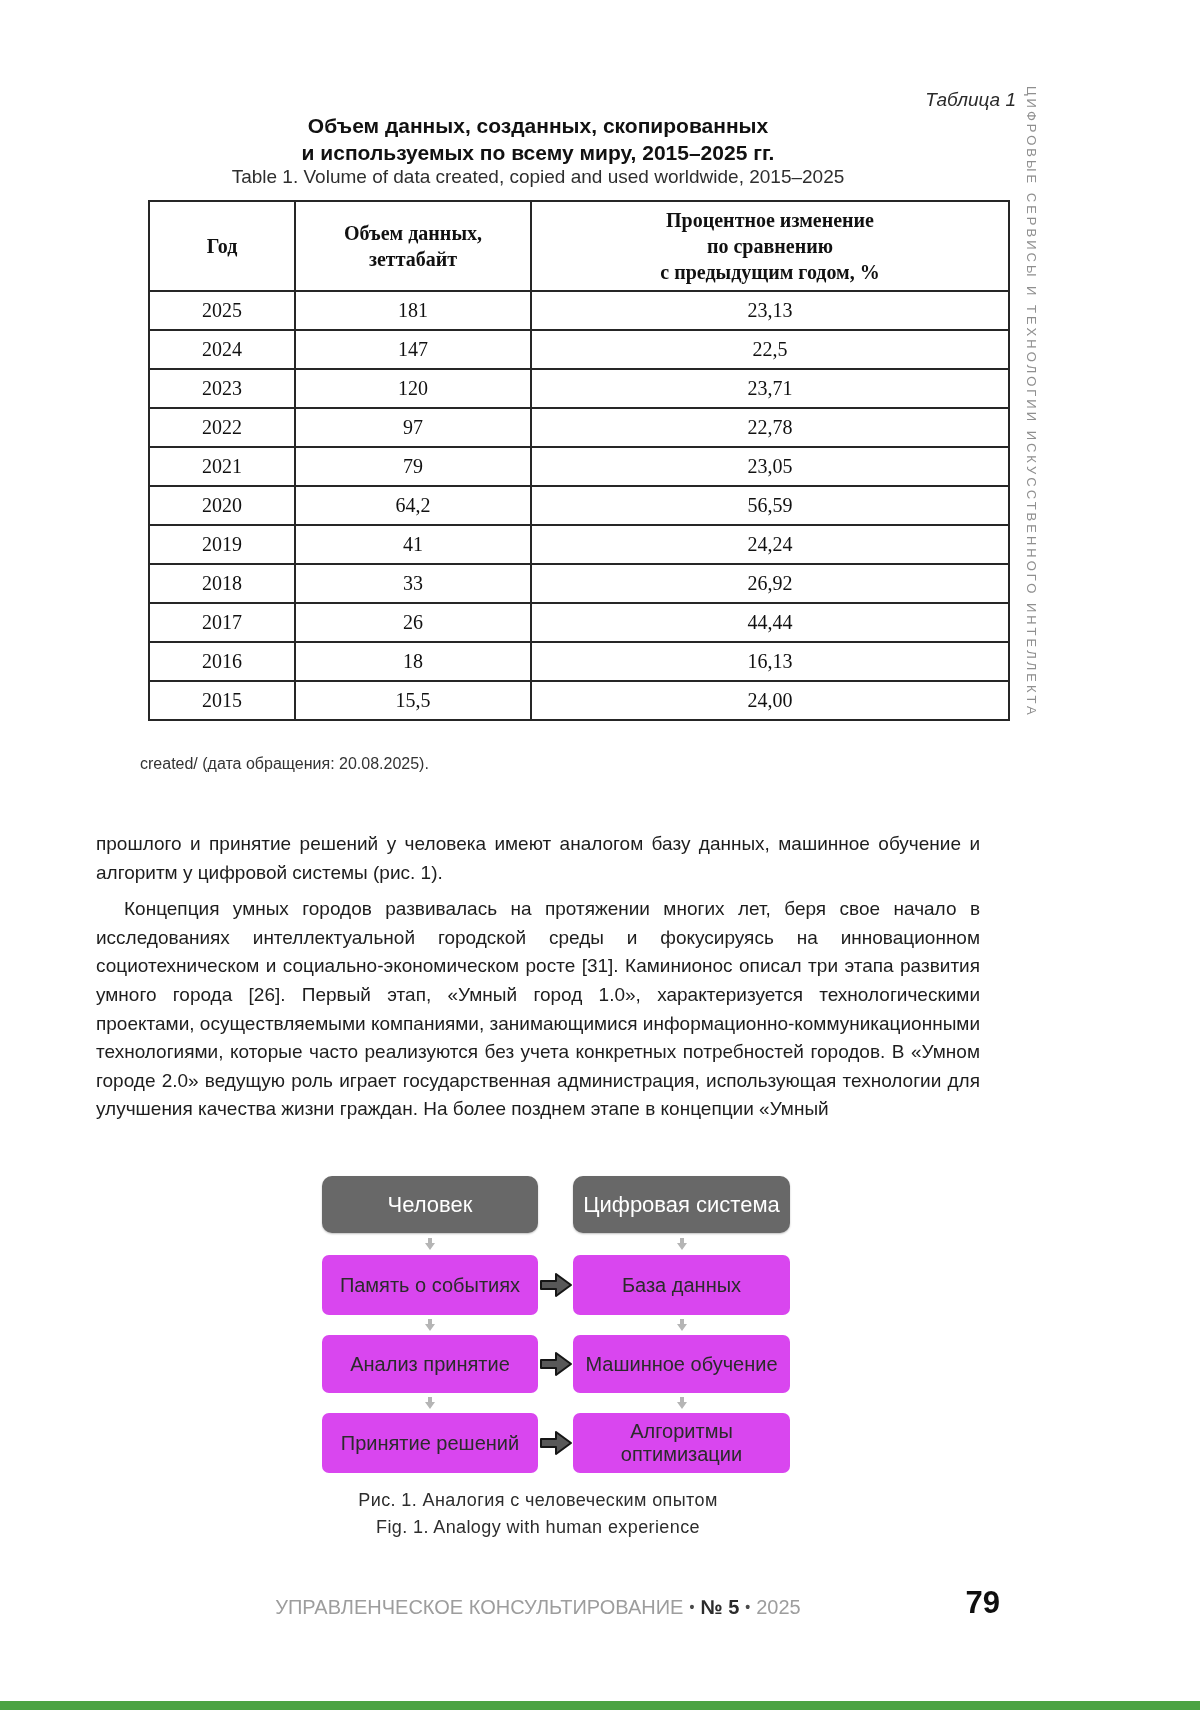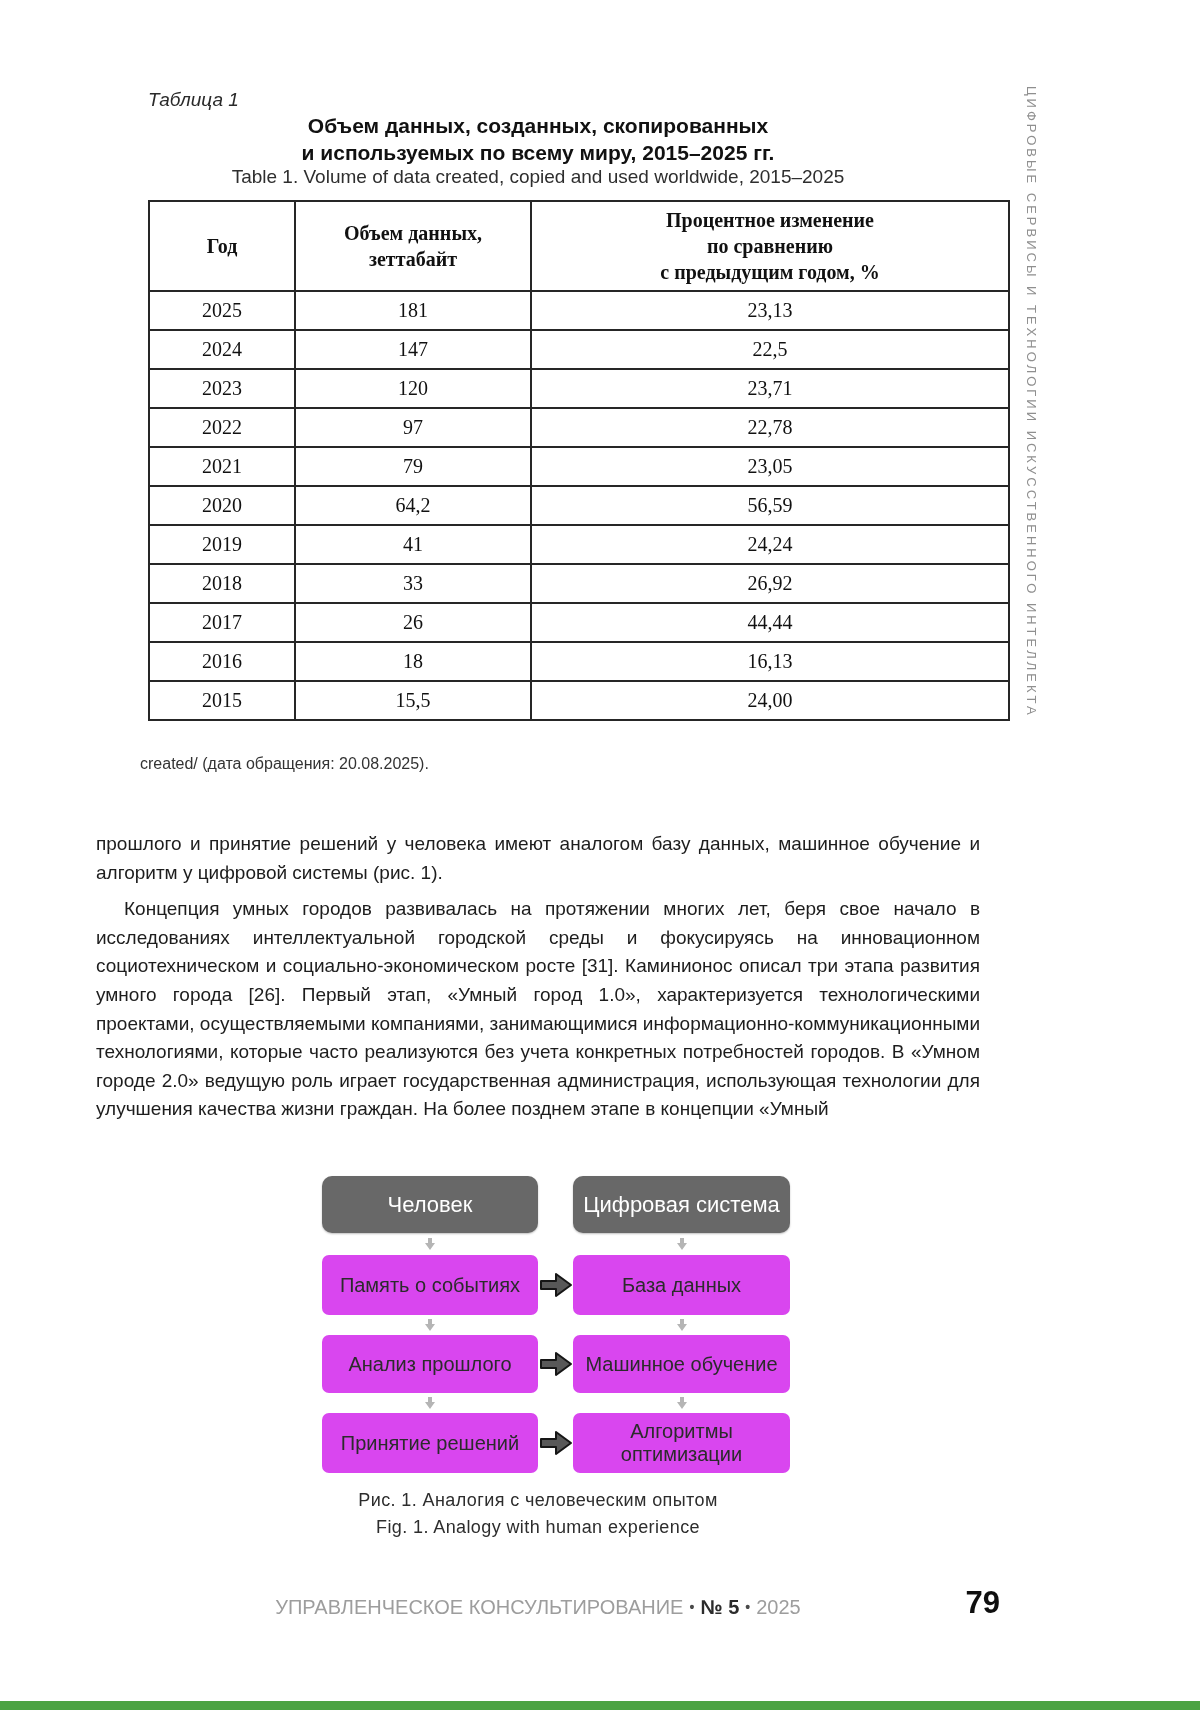--- a/index.html
+++ b/index.html
@@ -7,21 +7,21 @@
     width:1200px;height:1710px;position:relative;background:#ffffff;
     font-family:"Liberation Sans", sans-serif;color:#1c1c1c;overflow:hidden;
   }
   
   .side-title{
     position:absolute;left:1024px;top:86px;
     writing-mode:vertical-rl;text-orientation:mixed;
     font-size:13px;letter-spacing:3px;color:#8f8f8f;white-space:nowrap;
   }
   
-  .tab-label{position:absolute;top:89px;left:148px;width:868px;
+  .tab-label{position:absolute;top:89px;left:148px;width:868px;text-align:right;
     font-style:italic;font-size:19px;color:#2a2a2a;}
   .title-ru{position:absolute;top:112px;left:88px;width:900px;text-align:center;
     font-weight:bold;font-size:21px;line-height:27px;color:#111;}
   .title-en{position:absolute;top:166px;left:88px;width:900px;text-align:center;
     font-size:19px;color:#2e2e2e;}
   
   table.data{
     position:absolute;left:148px;top:200px;border-collapse:collapse;table-layout:fixed;
     font-family:"Liberation Serif", serif;
   }
@@ -192,21 +192,21 @@
         <path d="M4 0h4v5h3L6 12 1 5h3z" fill="#b5b5b5"></path>
       </svg>
     </div>
   <div class="gap-cell"></div>
   <div class="gap-cell">
     <svg width="12" height="13">
         <path d="M4 0h4v5h3L6 12 1 5h3z" fill="#b5b5b5"></path>
       </svg>
     </div>
 
-  <div class="flow-box">Анализ прошлого</div>
+  <div class="flow-box">Анализ принятие</div>
   <div class="arrow-cell">
     <svg width="36" height="30">
         <path d="M3 11h15V4l15 11-15 11v-7H3z" fill="#585858" stroke="#161616" stroke-width="2" stroke-linejoin="round"></path>
       </svg>
     </div>
   <div class="flow-box">Машинное обучение</div>
 
   <div class="gap-cell">
     <svg width="12" height="13">
         <path d="M4 0h4v5h3L6 12 1 5h3z" fill="#b5b5b5"></path>

